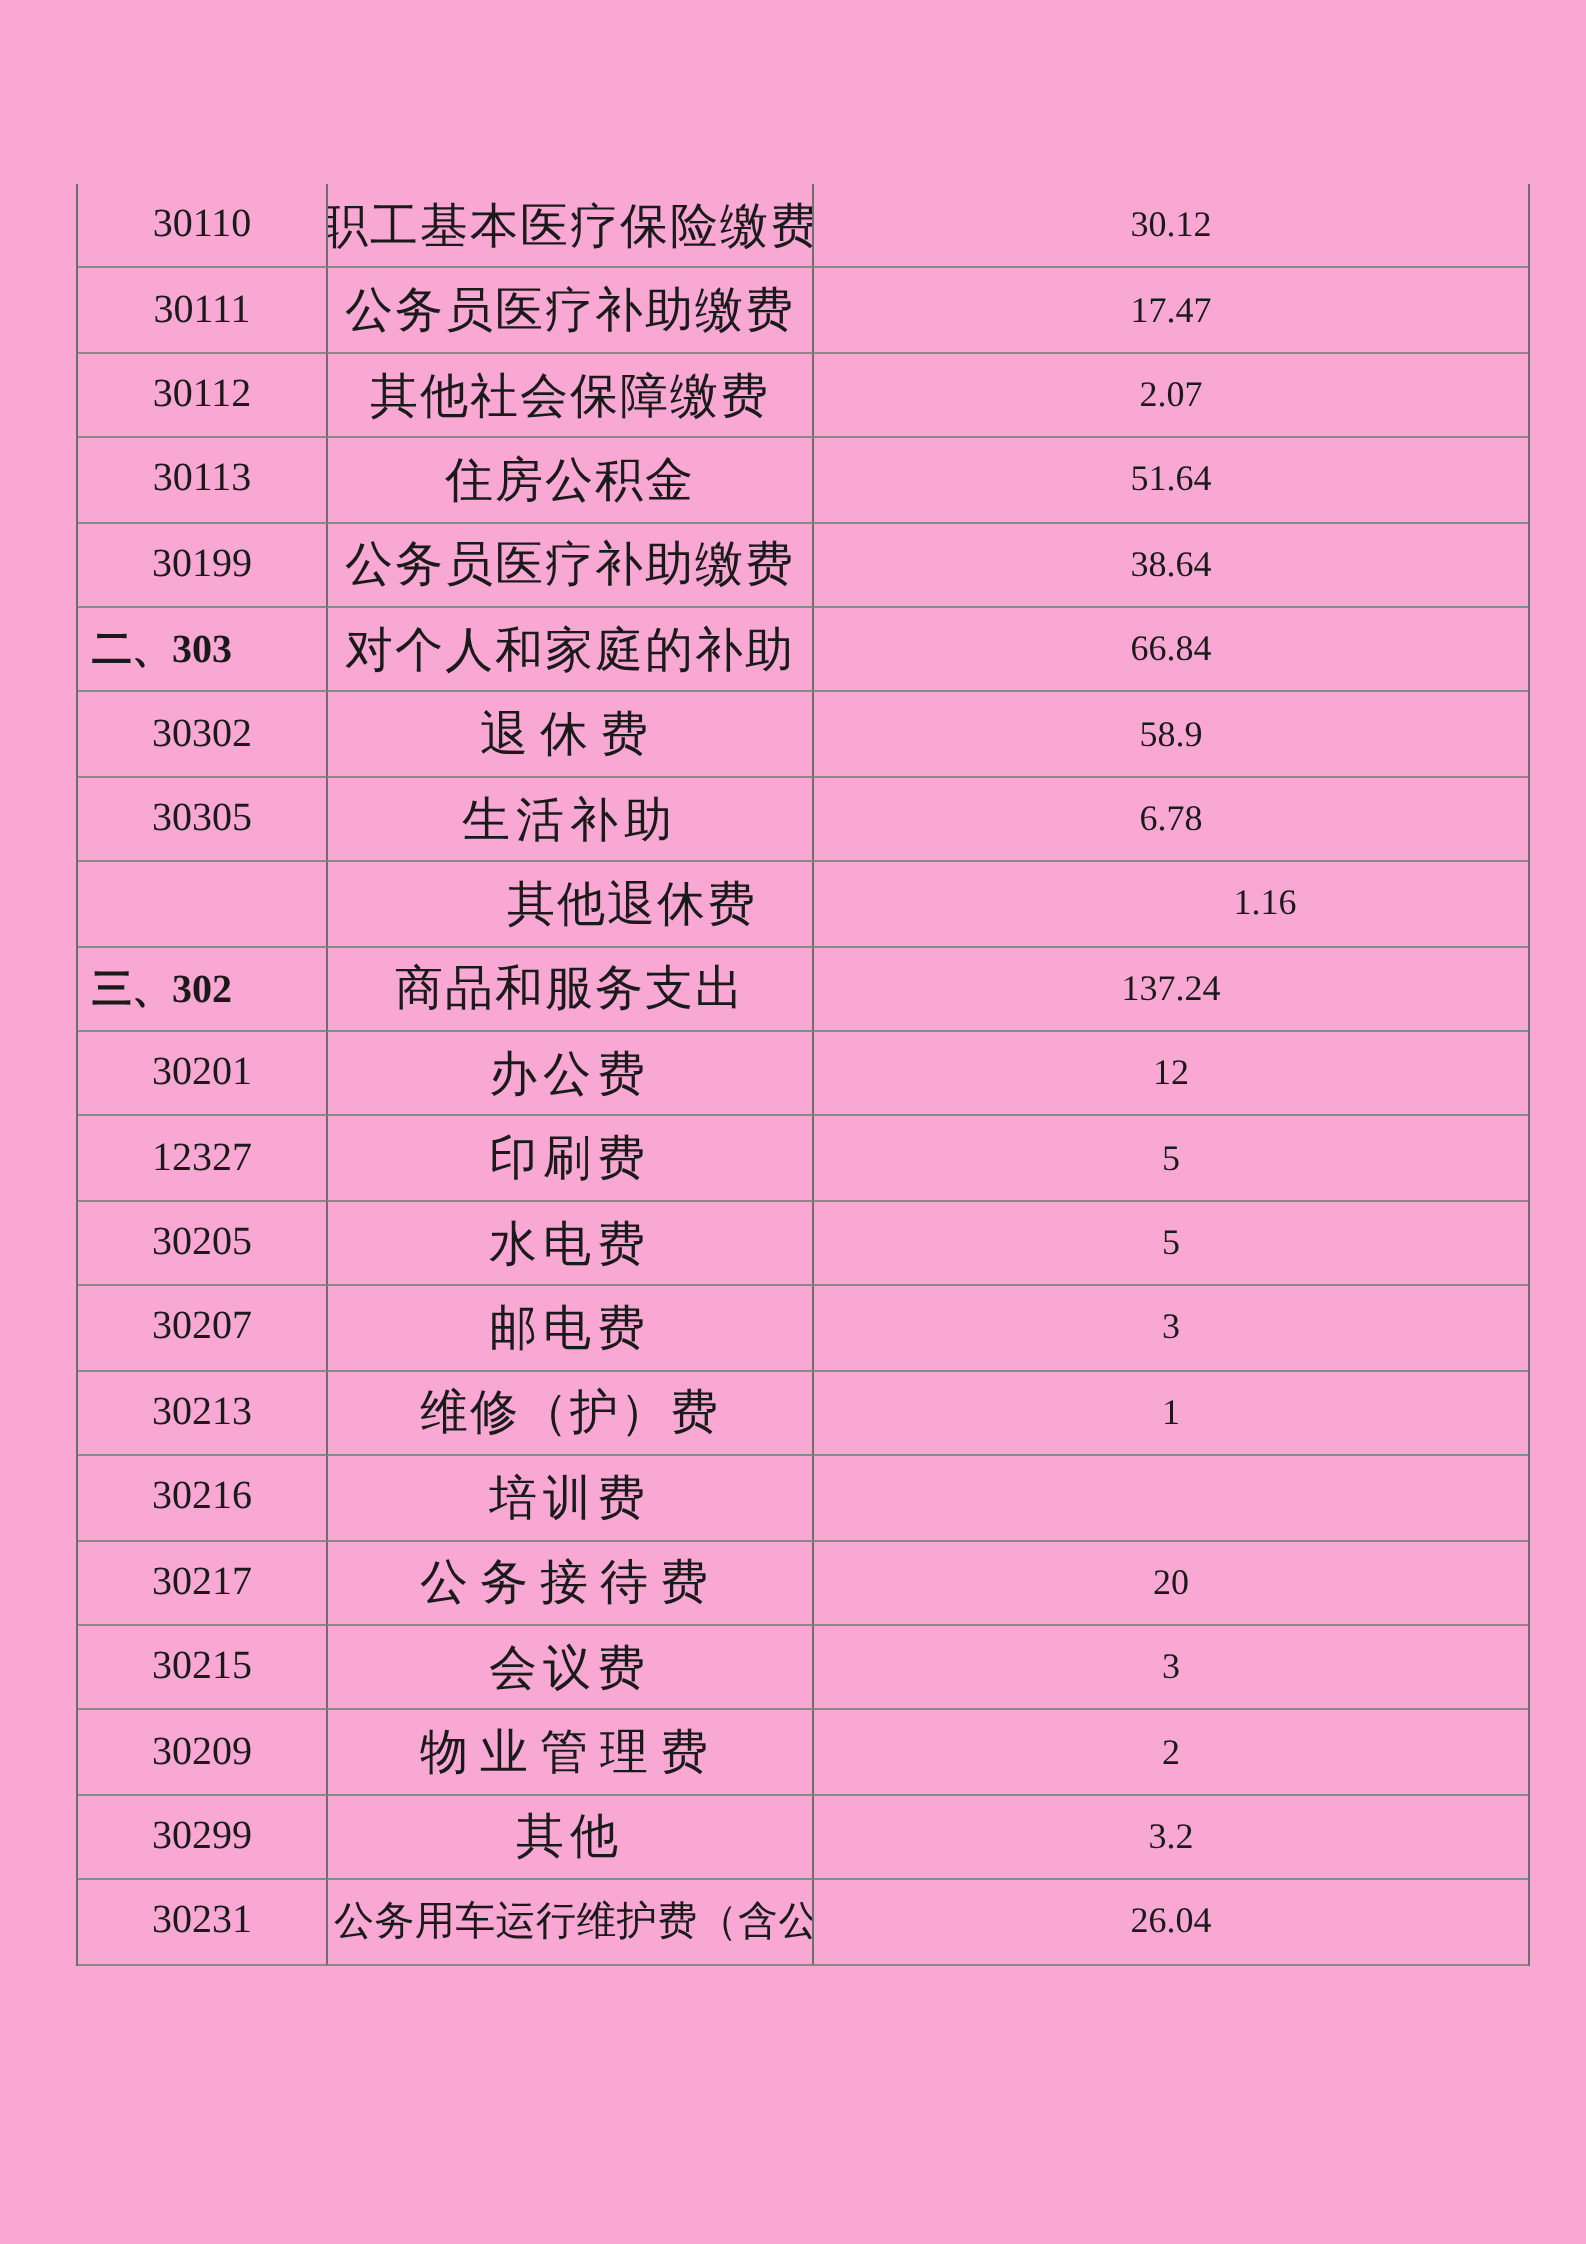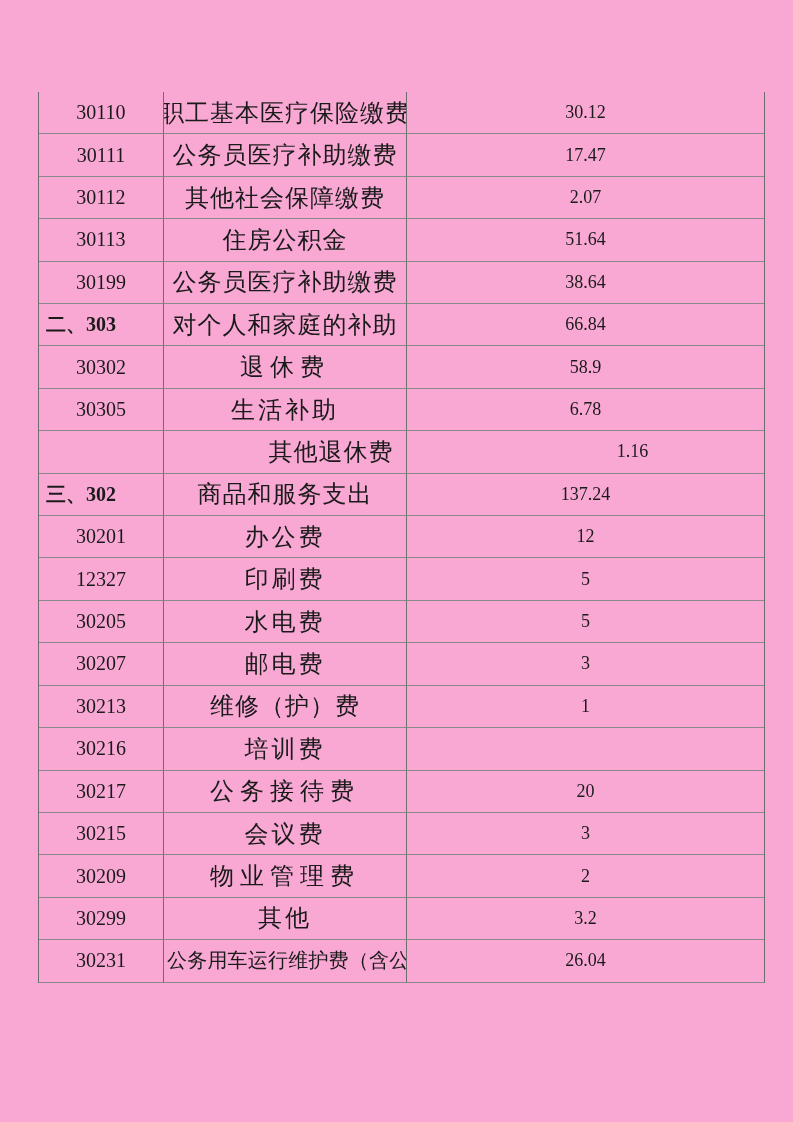--- a/index.html
+++ b/index.html
@@ -45,21 +45,21 @@
   .sp-n  { letter-spacing: 1px; }
   .sp-m  { letter-spacing: 3px; }
   .sp-w  { letter-spacing: 6px; }
   .sp-fill {
     justify-content: flex-start;
     padding-left: 3px;
     letter-spacing: 0.2px;
     font-size: 20px;
   }
   .txt { position: relative; display: inline-block; }
-  .shift-label { left: 46px; font-family: Liberation Serif, serif; }
+  .shift-label { left: 31px; font-family: Liberation Serif, serif; }
   .shift-value { left: 25px; margin-left: 44px; }
 </style>
 </head>
 <body>
 
 <div class="page">
   <div class="budget-table">
   <div class="row">
     <div class="cell code">
           <span class="txt">30110</span>

